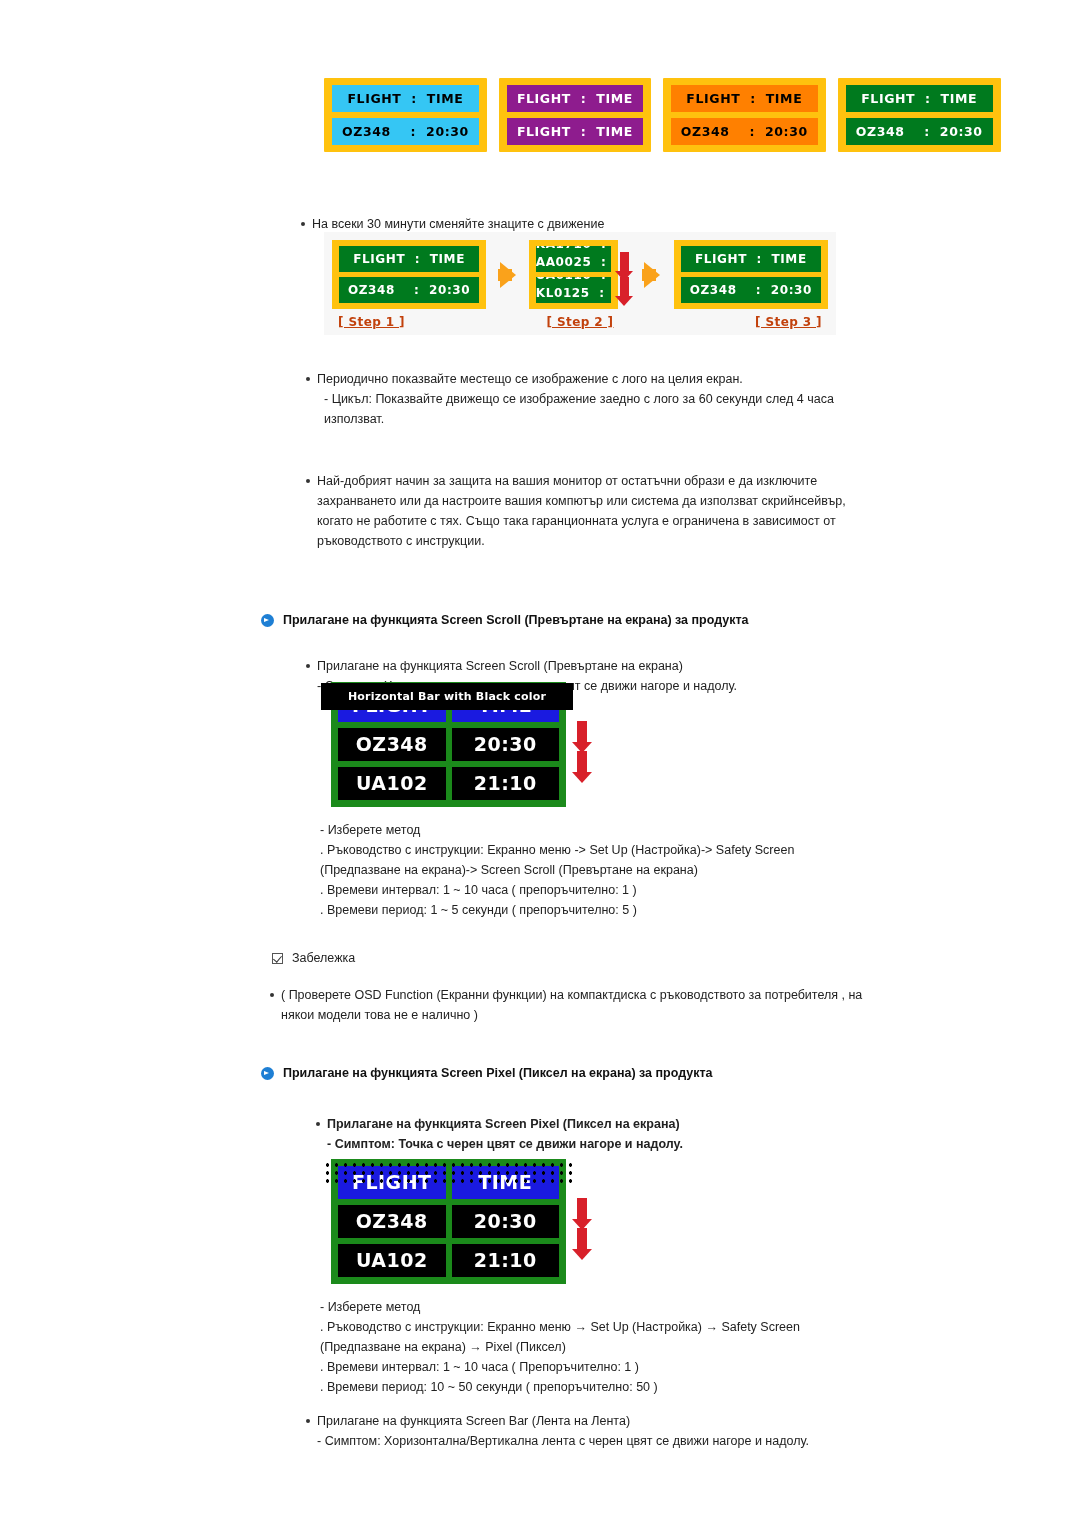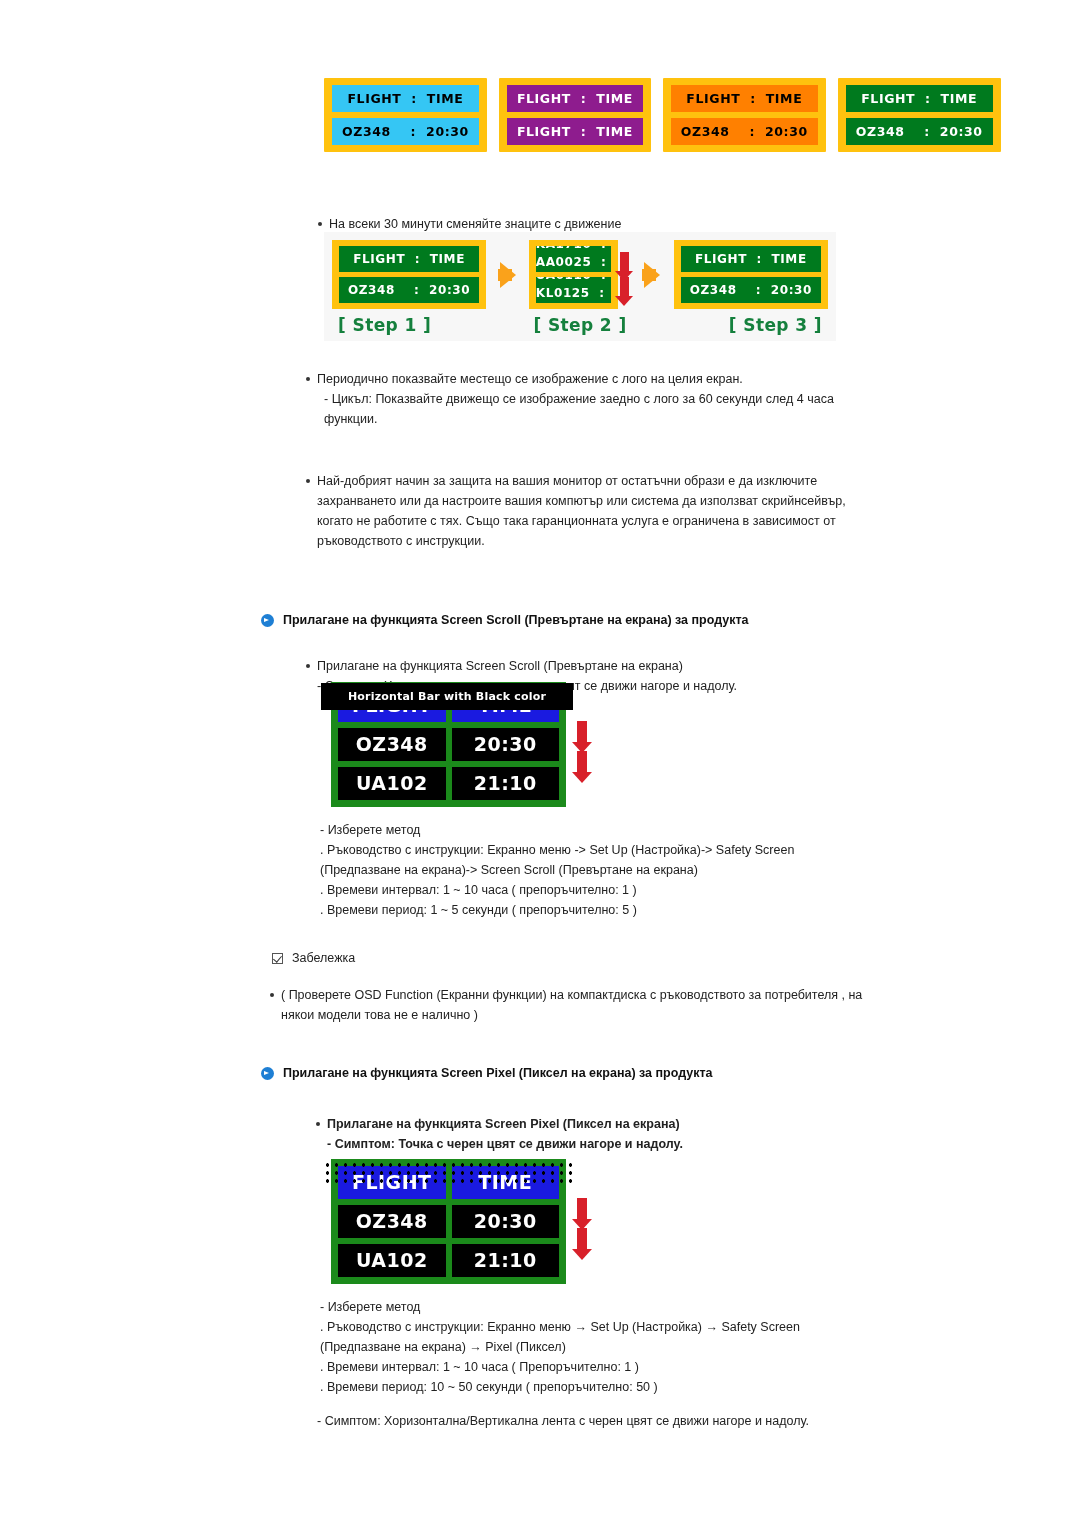--- a/index.html
+++ b/index.html
@@ -156,25 +156,26 @@
     border-right: 9.5px solid transparent;
     border-top: 10px solid #D8202A;
   }
 
   .steps-labels {
     display: flex;
     justify-content: space-between;
     padding: 6px 14px 2px 14px;
   }
   .step-label {
-    color: #15803d;
-    font-weight: bold;
-    font-size: 17px;
+    color: #c2410c;
+    font-weight: bold;
+    font-size: 12px;
     font-family: "DejaVu Sans", sans-serif;
     letter-spacing: 0.4px;
+    text-decoration: underline;
   }
 
   
   .section-head {
     display: flex;
     align-items: center;
     gap: 9px;
     font-size: 12.5px;
     font-weight: bold;
     color: #111;
@@ -311,21 +312,21 @@
     <div class="panel p-orng">
       <div class="row">FLIGHT  :  TIME</div>
       <div class="row">OZ348    :  20:30</div>
     </div>
     <div class="panel p-grn">
       <div class="row">FLIGHT  :  TIME</div>
       <div class="row">OZ348    :  20:30</div>
     </div>
   </div>
 
-  <div style="position:absolute; left:318px; top:214px; width:560px;text-align:right;">
+  <div style="position:absolute; left:301px; top:214px; width:560px;text-align:right;">
     <div class="bullet-row para">
       <span class="dot"></span>
       <span>На всеки 30 минути сменяйте знаците с движение</span>
     </div>
   </div>
 
   <div class="steps-wrap">
     <div class="steps-row">
 
       <div class="step-box">
@@ -371,21 +372,21 @@
     </div>
   </div>
 
   <div style="position:absolute; left:306px; top:369px; width:570px;">
     <div class="bullet-row para">
       <span class="dot"></span>
       <span>Периодично показвайте местещо се изображение с лого на целия екран.</span>
     </div>
     <div class="para" style="padding-left:18px;">
       <span class="sub-line">- Цикъл: Показвайте движещо се изображение заедно с лого за 60 секунди след 4 часа</span>
-      <span class="sub-line">функции.</span>
+      <span class="sub-line">използват.</span>
     </div>
   </div>
 
   <div style="position:absolute; left:306px; top:471px; width:580px;">
     <div class="bullet-row para">
       <span class="dot"></span>
       <span>Най-добрият начин за защита на вашия монитор от остатъчни образи е да изключите</span>
     </div>
     <div class="para" style="padding-left:11px;">
       <span class="sub-line">захранването или да настроите вашия компютър или система да използват скрийнсейвър,</span>
@@ -493,18 +494,22 @@
 
   <div style="position:absolute; left:320px; top:1297px; width:580px;" class="para">
     <span class="sub-line">- Изберете метод</span>
     <span class="sub-line">. Ръководство с инструкции: Екранно меню → Set Up (Настройка) → Safety Screen</span>
     <span class="sub-line">(Предпазване на екрана) → Pixel (Пиксел)</span>
     <span class="sub-line">. Времеви интервал: 1 ~ 10 часа ( Препоръчително: 1 )</span>
     <span class="sub-line">. Времеви период: 10 ~ 50 секунди ( препоръчително: 50 )</span>
   </div>
 
   <div style="position:absolute; left:306px; top:1411px; width:580px;">
+    <div class="bullet-row para">
+      <span class="dot"></span>
+      <span>Прилагане на функцията Screen Bar (Лента на Лента)</span>
+    </div>
     <div class="para" style="padding-left:11px;">
       <span class="sub-line">- Симптом: Хоризонтална/Вертикална лента с черен цвят се движи нагоре и надолу.</span>
     </div>
   </div>
 
 </div>
 
 </body></html>

